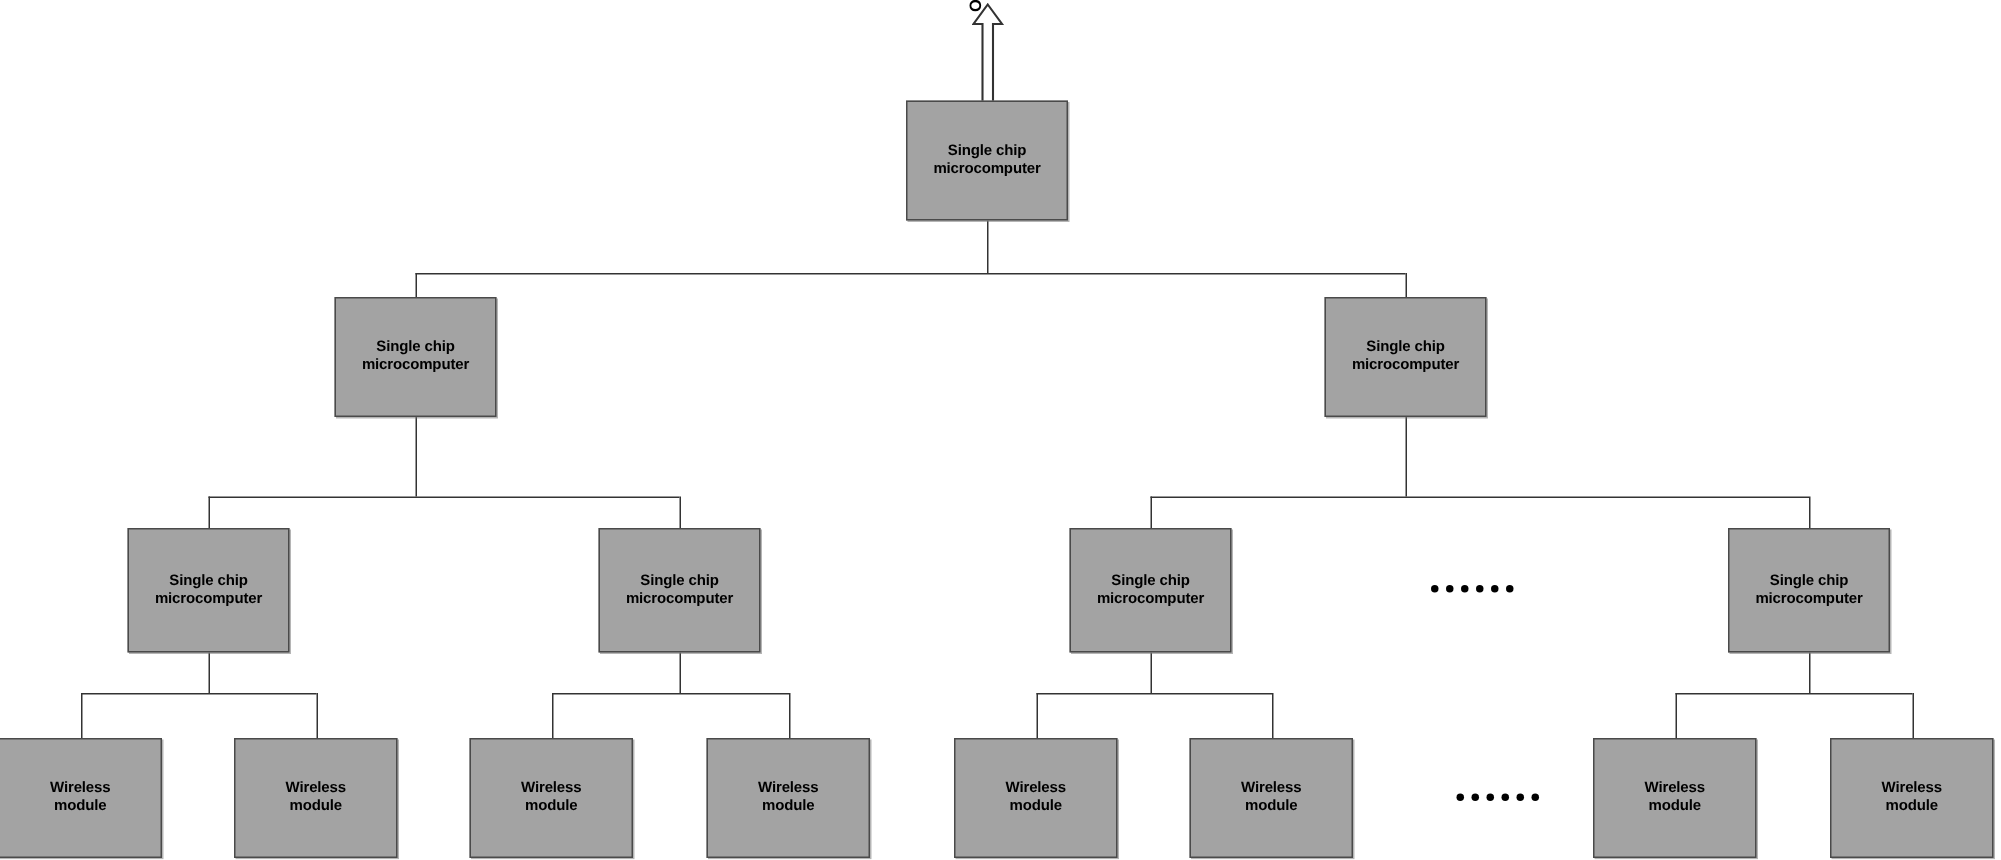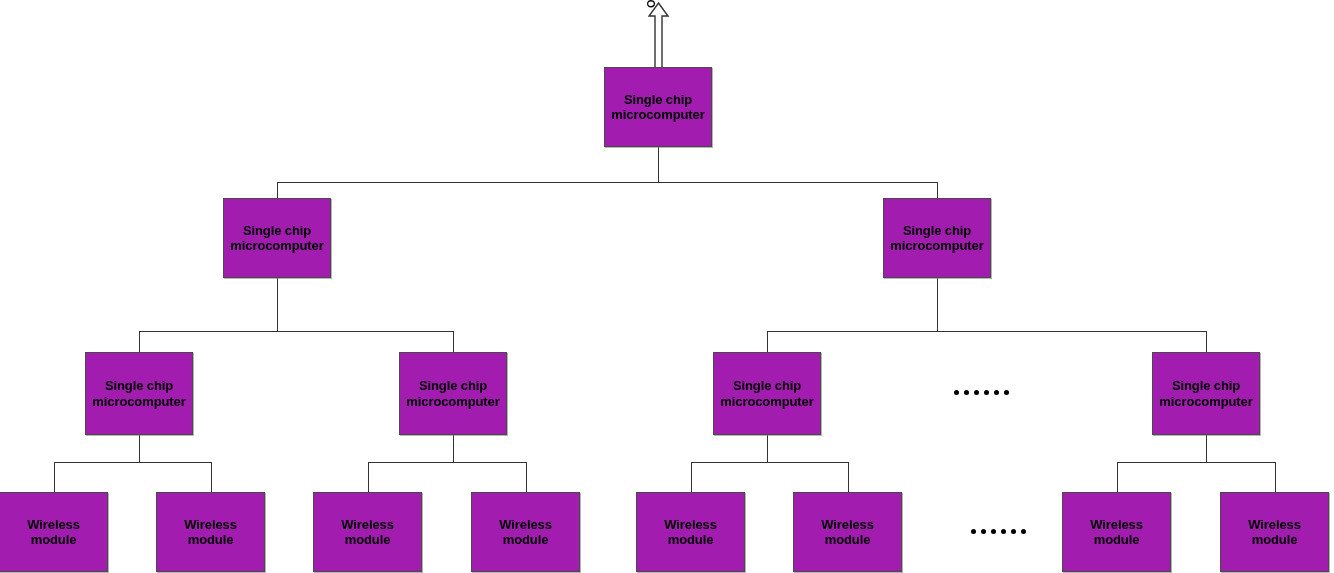--- a/index.html
+++ b/index.html
@@ -13,29 +13,29 @@
   #canvas {
     position: relative;
     width: 1334px;
     height: 573px;
     background: #ffffff;
     overflow: hidden;
   }
   .node {
     position: absolute;
     box-sizing: border-box;
-    background: #a21caf;
+    background: #a3a3a3;
     border: 1px solid #4a4a4a;
     box-shadow: 1px 1px 0 rgba(120,120,120,0.55);
     display: flex;
     align-items: center;
     justify-content: center;
     text-align: center;
     font-weight: bold;
-    font-size: 13px;
+    font-size: 10px;
     line-height: 1.16;
     color: #000000;
     letter-spacing: -0.1px;
     z-index: 3;
   }
   .node span { display: block; padding: 0 3px; }
   .edge {
     position: absolute;
     background: #333333;
     z-index: 1;

